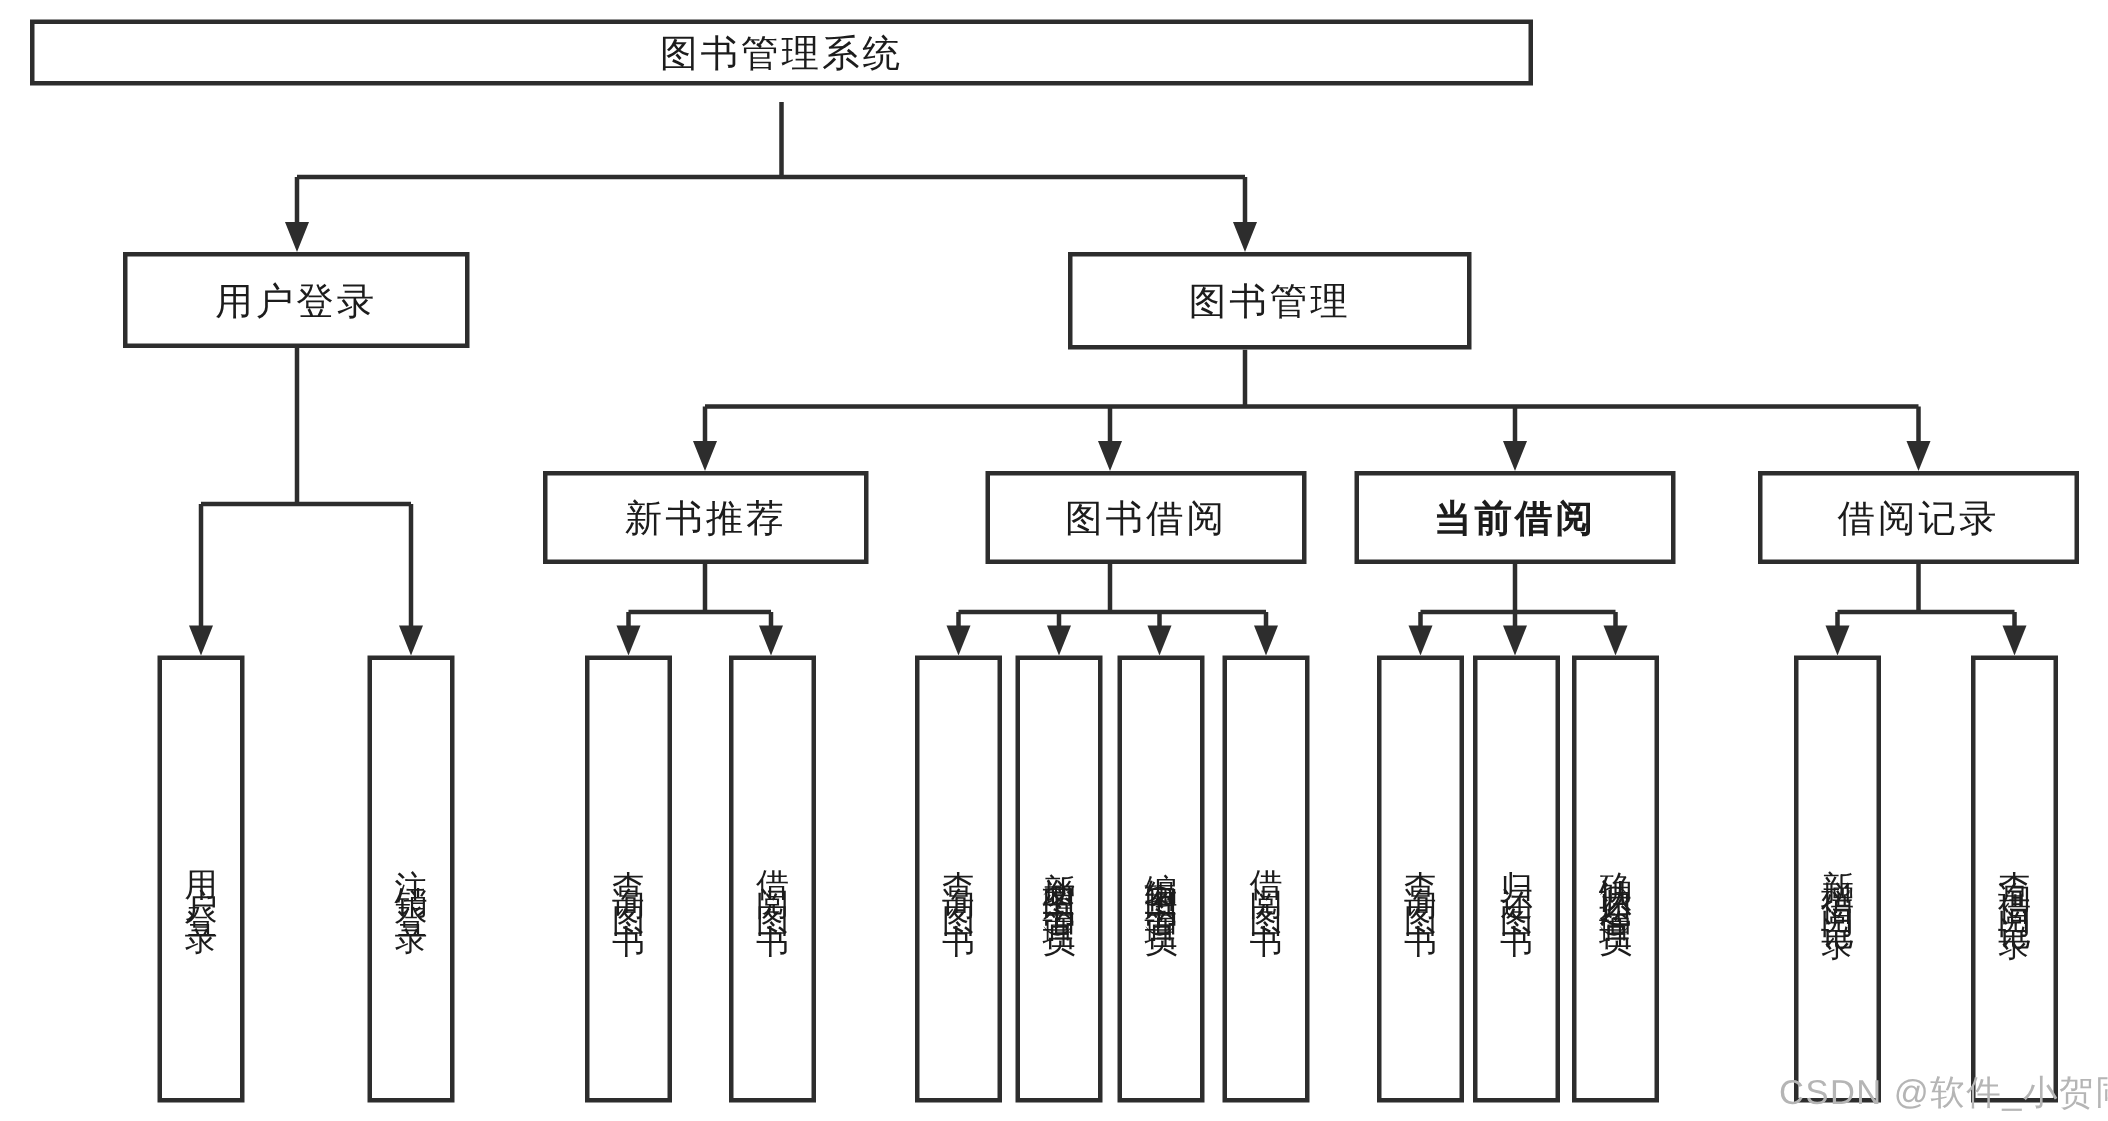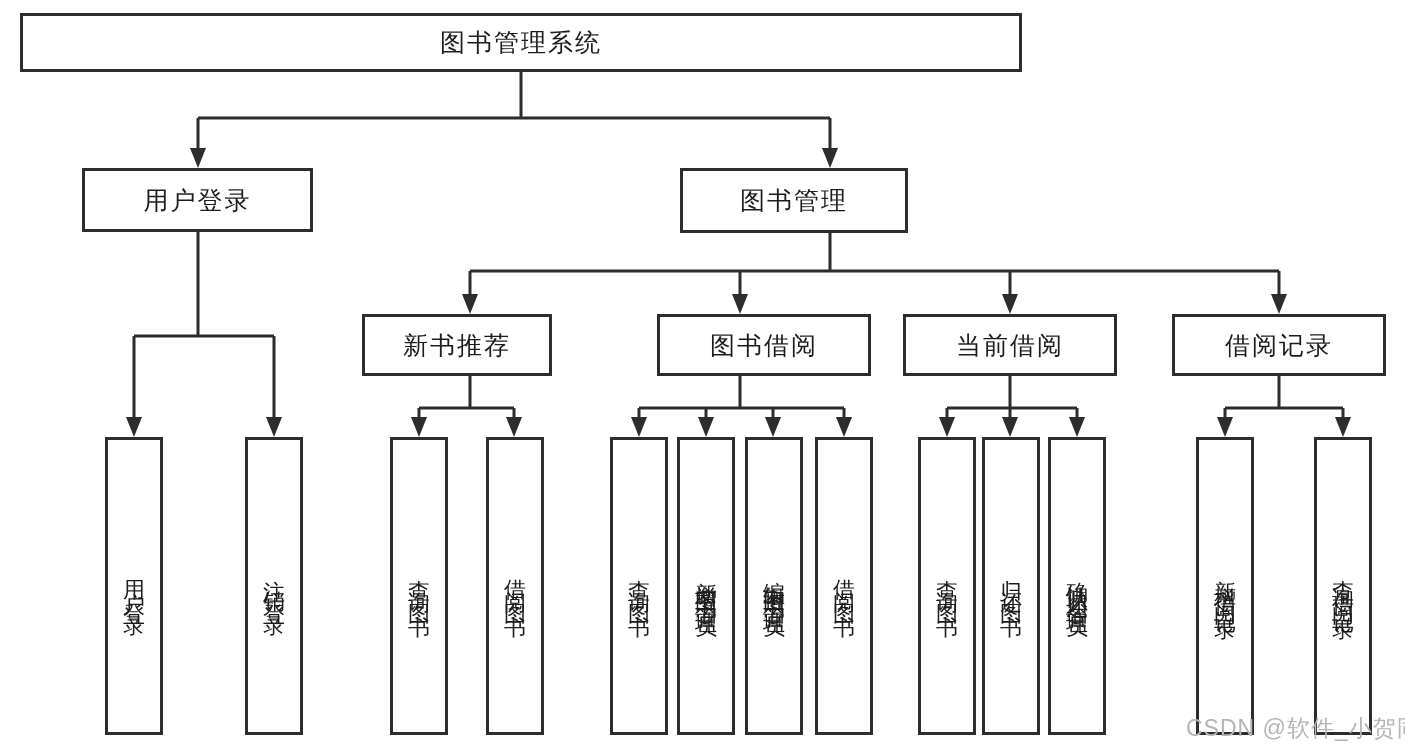--- a/index.html
+++ b/index.html
@@ -43,27 +43,27 @@
     writing-mode: vertical-rl;
     text-orientation: mixed;
     font-size: 22px;
     line-height: 1;
     white-space: nowrap;
   }
   .v4 span { letter-spacing: 12px; }
   .v6 span { letter-spacing: 8px; }
   .v8 span { letter-spacing: 5px; }
   
-  #root-box   { left: 20px;  top: 13px;  width: 1002px; height: 59px; text-align: center; }
+  #root-box   { left: 20px;  top: 13px;  width: 1002px; height: 44px; text-align: center; }
   #login-box  { left: 82px;  top: 168px; width: 231px;  height: 64px; }
-  #mgmt-box   { left: 680px; top: 168px; width: 228px;  height: 65px; }
+  #mgmt-box   { left: 712px; top: 168px; width: 269px;  height: 65px; }
   .l3         { top: 314px; height: 62px; }
-  #sec-recommend { left: 362px;  width: 190px; }
+  #sec-recommend { left: 362px;  width: 217px; }
   #sec-borrow    { left: 657px;  width: 214px; }
-  #sec-current   { left: 903px;  width: 214px; }
+  #sec-current   { left: 903px;  width: 214px; font-weight: bold; }
   #sec-records   { left: 1172px; width: 214px; }
   
   #leaf-1  { left: 105px; }
   #leaf-2  { left: 245px; }
   #leaf-3  { left: 390px; }
   #leaf-4  { left: 486px; }
   #leaf-5  { left: 610px; }
   #leaf-6  { left: 677px; }
   #leaf-7  { left: 745px; }
   #leaf-8  { left: 815px; }

